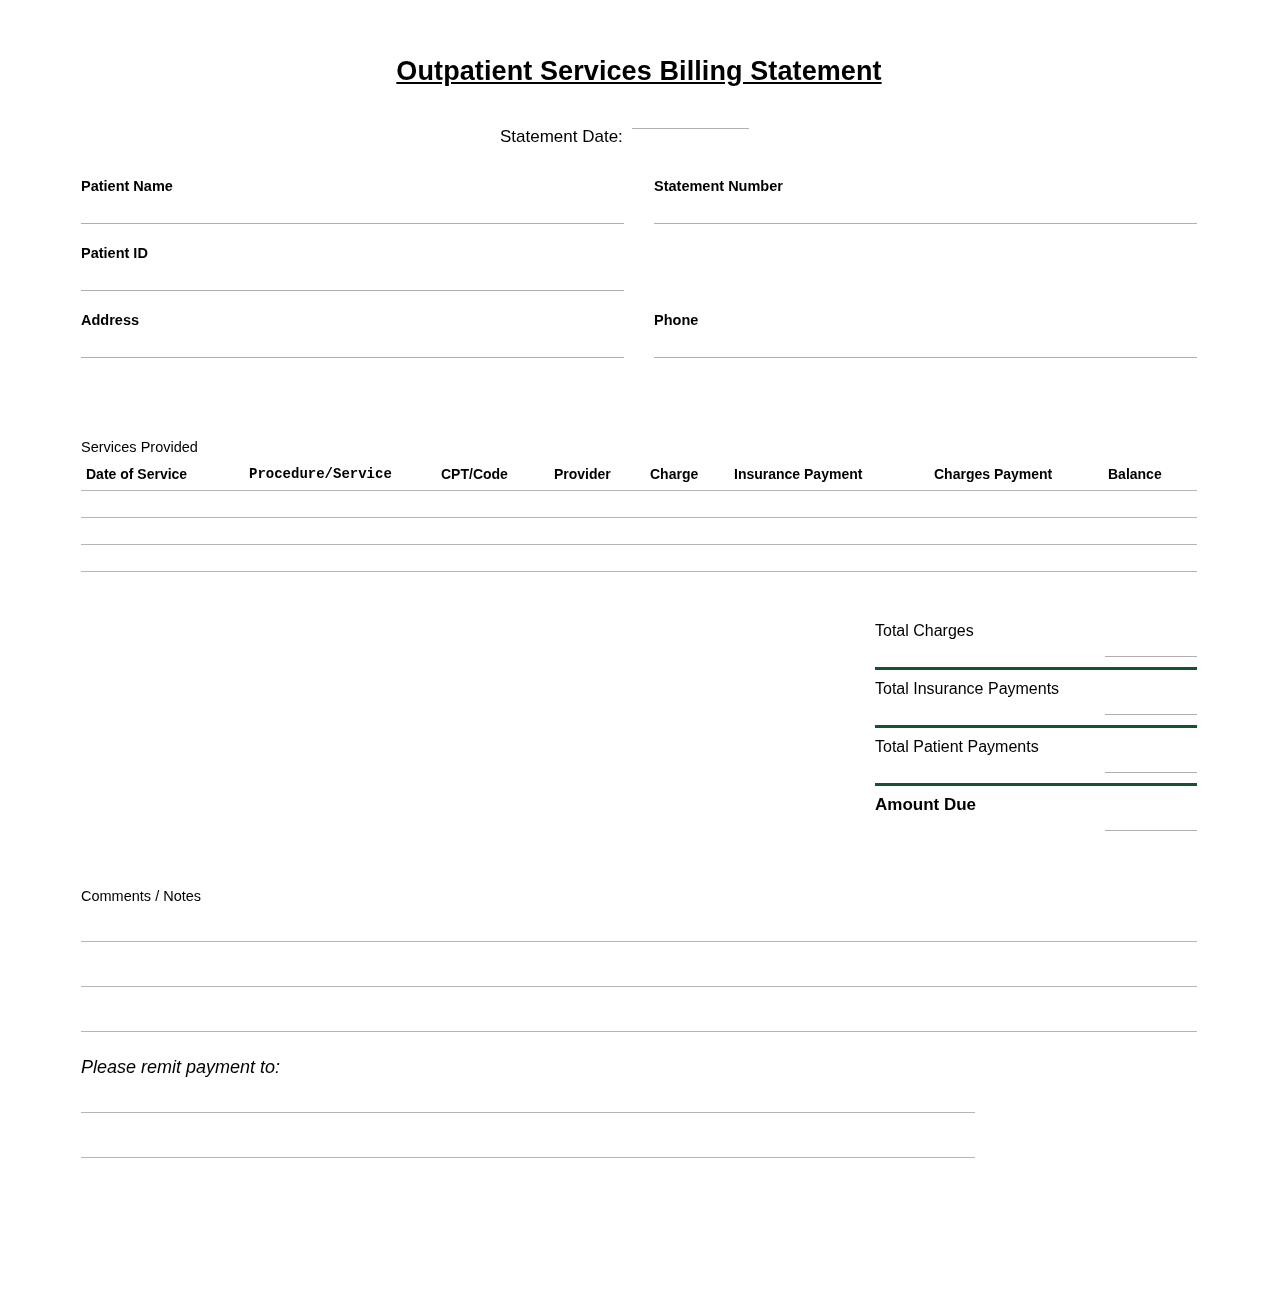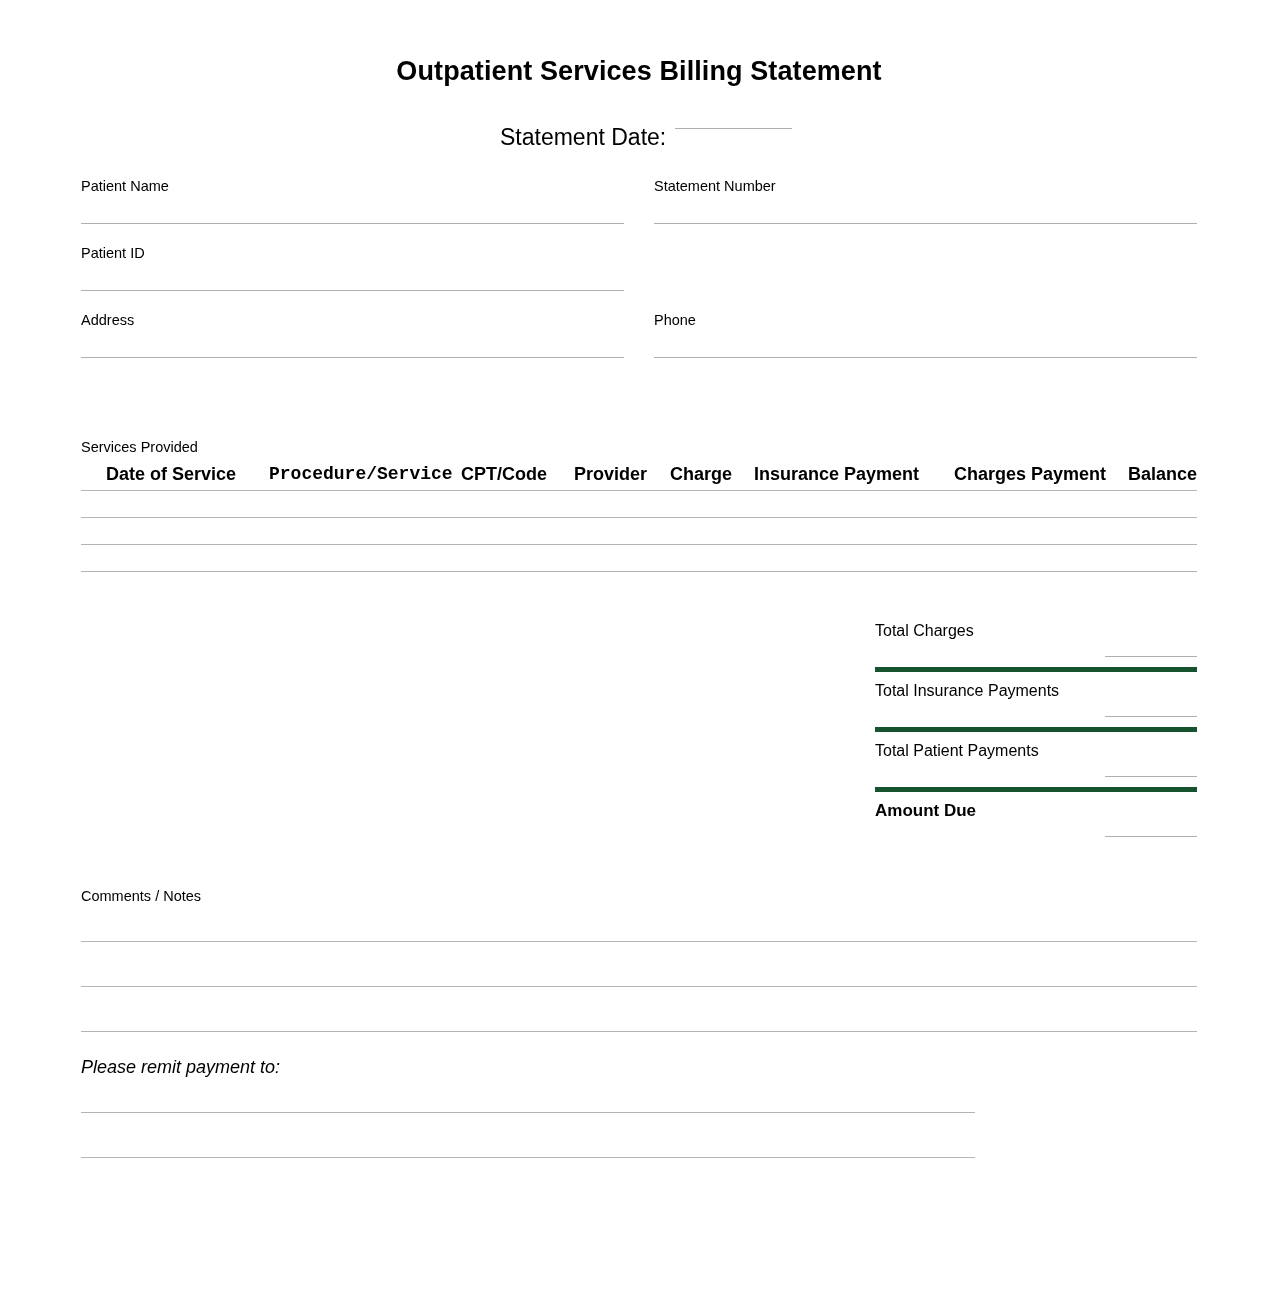--- a/index.html
+++ b/index.html
@@ -27,52 +27,54 @@
   
   .doc-title {
     position: absolute;
     left: 0;
     top: 56px;
     width: 1278px;
     text-align: center;
     font-size: 27px;
     font-weight: bold;
     letter-spacing: 0.1px;
+    text-decoration: underline;
   }
 
   
   .stmt-date-row {
     position: absolute;
     left: 500px;
     top: 127px;
     display: flex;
     align-items: flex-end;
   }
   .stmt-date-label {
-    font-size: 23px;
+    font-size: 17px;
     line-height: 20px;
   }
   .stmt-date-line {
     width: 117px;
     height: 18px;
     border-top: 1px solid #b0b0b0;
     margin-left: 9px;
   }
 
   
   .fields {
     position: absolute;
     left: 81px;
     top: 178px;
     width: 1116px;
   }
   .field-row {
     display: flex;
     justify-content: space-between;
     margin-bottom: 21px;
+    font-weight: bold;
   }
   .field {
     width: 543px;
   }
   .field-label {
     font-size: 14.5px;
     line-height: 17px;
     padding-bottom: 28px;
   }
   .field-line {
@@ -94,25 +96,24 @@
     top: 466px;
     width: 1116px;
   }
   .thead {
     position: relative;
     height: 24px;
   }
   .th {
     position: absolute;
     top: 0;
-    font-size: 18px;
+    font-size: 14px;
     font-weight: bold;
     line-height: 17px;
     white-space: nowrap;
-    margin-left: 20px;
   }
   .th-0 { left: 5px; }
   .th-1 { left: 168px; font-family: Liberation Mono, monospace; }
   .th-2 { left: 360px; }
   .th-3 { left: 473px; }
   .th-4 { left: 569px; }
   .th-5 { left: 653px; }
   .th-6 { left: 853px; }
   .th-7 { left: 1027px; }
 
@@ -129,21 +130,21 @@
     position: absolute;
     left: 875px;
     top: 612px;
     width: 322px;
   }
   .total-row {
     position: relative;
     height: 55px;
   }
   .total-row.sep {
-    border-top: 5px solid #14532d;
+    border-top: 3px solid #14532d;
     text-align: right;
   }
   .total-label {
     position: absolute;
     left: 0;
     top: 10px;
     font-size: 16px;
     line-height: 17px;
     white-space: nowrap;
   }

